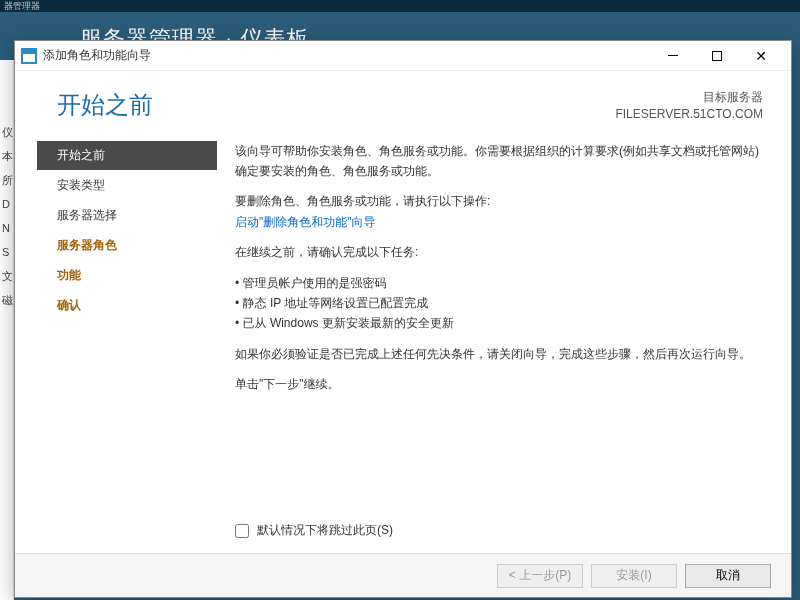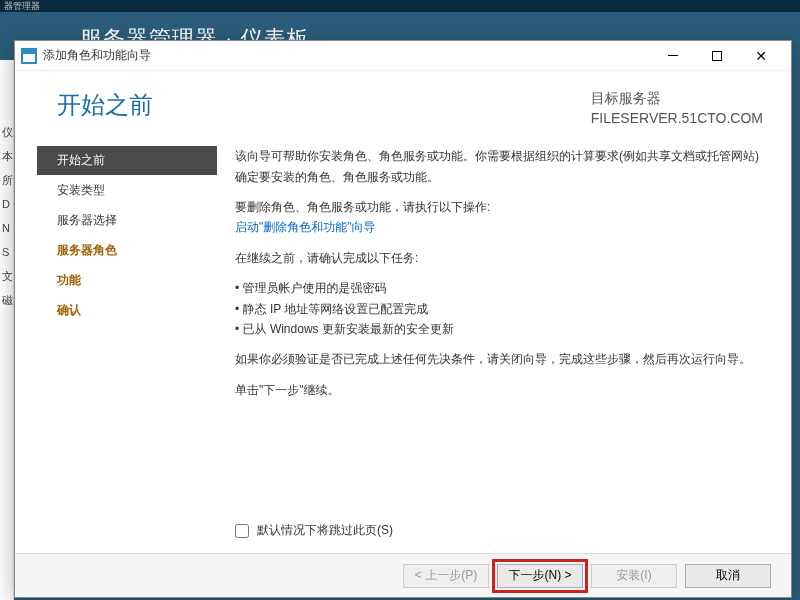--- a/index.html
+++ b/index.html
@@ -46,21 +46,21 @@
   .win-controls { display: flex; }
   .win-btn { width: 44px; height: 28px; display: flex; align-items: center; justify-content: center; font-size: 12px; cursor: pointer; }
   
   .header-area {
     padding: 18px 28px 14px 42px;
     display: flex;
     justify-content: space-between;
     align-items: flex-start;
   }
   .page-heading { font-size: 24px; font-weight: 300; color: #1a6fa8; }
-  .target-info { text-align: left; font-size: 14px; color: #555; line-height: 1.4; }
+  .target-info { text-align: right; font-size: 12px; color: #555; line-height: 1.4; }
   
   .body-area {
     flex: 1;
     display: flex;
     padding: 0 10px 0 22px;
     overflow: hidden;
   }
   
   .sidebar { width: 180px; padding-top: 4px; }
   .step { 
@@ -184,18 +184,17 @@
     </div>
   </div>
 
   <div class="skip-row">
     <input type="checkbox" style="">
     <span>默认情况下将跳过此页(S)</span>
   </div>
 
   <div class="footer">
     <button class="btn" disabled="">&lt; 上一步(P)</button>
-    <button class="btn primary-highlight">下一步(N) &gt;</button>
     <button class="btn" disabled="">安装(I)</button>
     <button class="btn">取消</button>
   </div>
 
 </div>
 
 </body></html>

